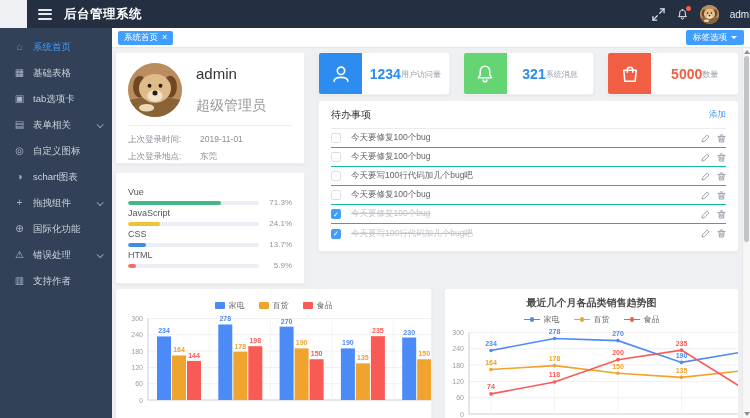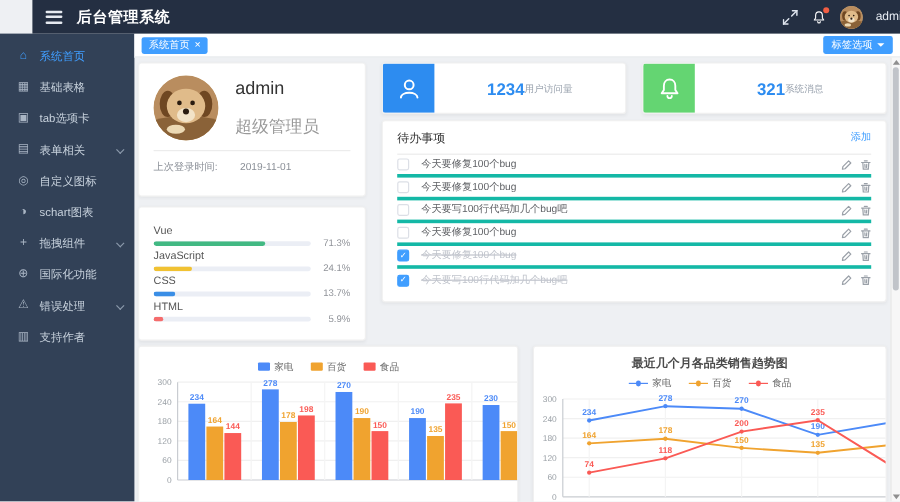--- a/index.html
+++ b/index.html
@@ -66,21 +66,21 @@
   .stat-icon { width:43px; flex:none; display:flex; align-items:center; justify-content:center; }
   .stat-body { flex:1; display:flex; align-items:center; justify-content:center; }
   .stat-value { font-size:14px; font-weight:bold; }
   .stat-label { font-size:8px; color:#98a1ad; margin-top:2px; }
 
   
   .todo-card { height:152px; flex:none; padding:7px 12px 0; }
   .todo-head { display:flex; align-items:center; padding-bottom:6px; border-bottom:1px solid #ececec; }
   .todo-title { font-size:10px; color:#333; }
   .todo-add { margin-left:auto; font-size:8.5px; color:#409eff; cursor:pointer; }
-  .todo-item { height:19px; display:flex; align-items:center; border-bottom:3px solid #14b8a6; }
+  .todo-item { height:19px; display:flex; align-items:center; border-bottom:1px solid #14b8a6; }
   .todo-item:last-child { border-bottom:none; }
   .todo-check { width:10px; height:10px; border:1px solid #dcdfe6; border-radius:2px; background:#fff; flex:none; display:flex; align-items:center; justify-content:center; font-size:7px; line-height:7px; color:#fff; cursor:pointer; }
   .todo-check.checked { background:#409eff; border-color:#409eff; }
   .todo-text { font-size:8.5px; color:#606266; margin-left:10px; }
   .todo-text.done { color:#c0c4cc; text-decoration:line-through; }
   .todo-actions { margin-left:auto; display:flex; gap:7px; color:#9aa0a8; }
   .todo-actions svg { cursor:pointer; }
 
   
   .charts-row { display:flex; gap:12px; margin-top:4px; }
@@ -246,20 +246,24 @@
           <div>
             <div class="profile-name">admin</div>
             <div class="profile-role">超级管理员</div>
           </div>
         </div>
         <div class="profile-divider"></div>
         <div class="pinfo-row">
           <span class="pinfo-label">上次登录时间:</span>
           <span class="pinfo-value">2019-11-01</span>
         </div>
+        <div class="pinfo-row">
+          <span class="pinfo-label">上次登录地点:</span>
+          <span class="pinfo-value">东莞</span>
+        </div>
       </div>
 
       <div class="card lang-card">
         <div class="lang-rows" id="lang-rows">
             <div class="lang-row">
     <div class="lang-name">Vue</div>
     <div class="lang-line">
       <div class="lang-track">
                   <div class="lang-fill" style="width: 71.3%; background: rgb(66, 185, 131);"></div>
                 </div>
@@ -312,20 +316,31 @@
   </div>
           <div class="card stat-card">
     <div class="stat-icon" style="background: rgb(100, 213, 114);">
       <svg width="22" height="22" viewBox="0 0 24 24">
                 <use href="#icon-bell"></use>
               </svg>
     </div>
     <div class="stat-body">
       <div class="stat-value" style="color: rgb(45, 140, 240);">321</div>
       <div class="stat-label">系统消息</div>
+    </div>
+  </div>
+          <div class="card stat-card">
+    <div class="stat-icon" style="background: rgb(242, 94, 67);">
+      <svg width="22" height="22" viewBox="0 0 24 24">
+                <use href="#icon-bag"></use>
+              </svg>
+    </div>
+    <div class="stat-body">
+      <div class="stat-value" style="color: rgb(242, 94, 67);">5000</div>
+      <div class="stat-label">数量</div>
     </div>
   </div>
         </div>
 
       <div class="card todo-card">
         <div class="todo-head">
           <span class="todo-title">待办事项</span>
           <span class="todo-add">添加</span>
         </div>
         <div id="todo-list">

